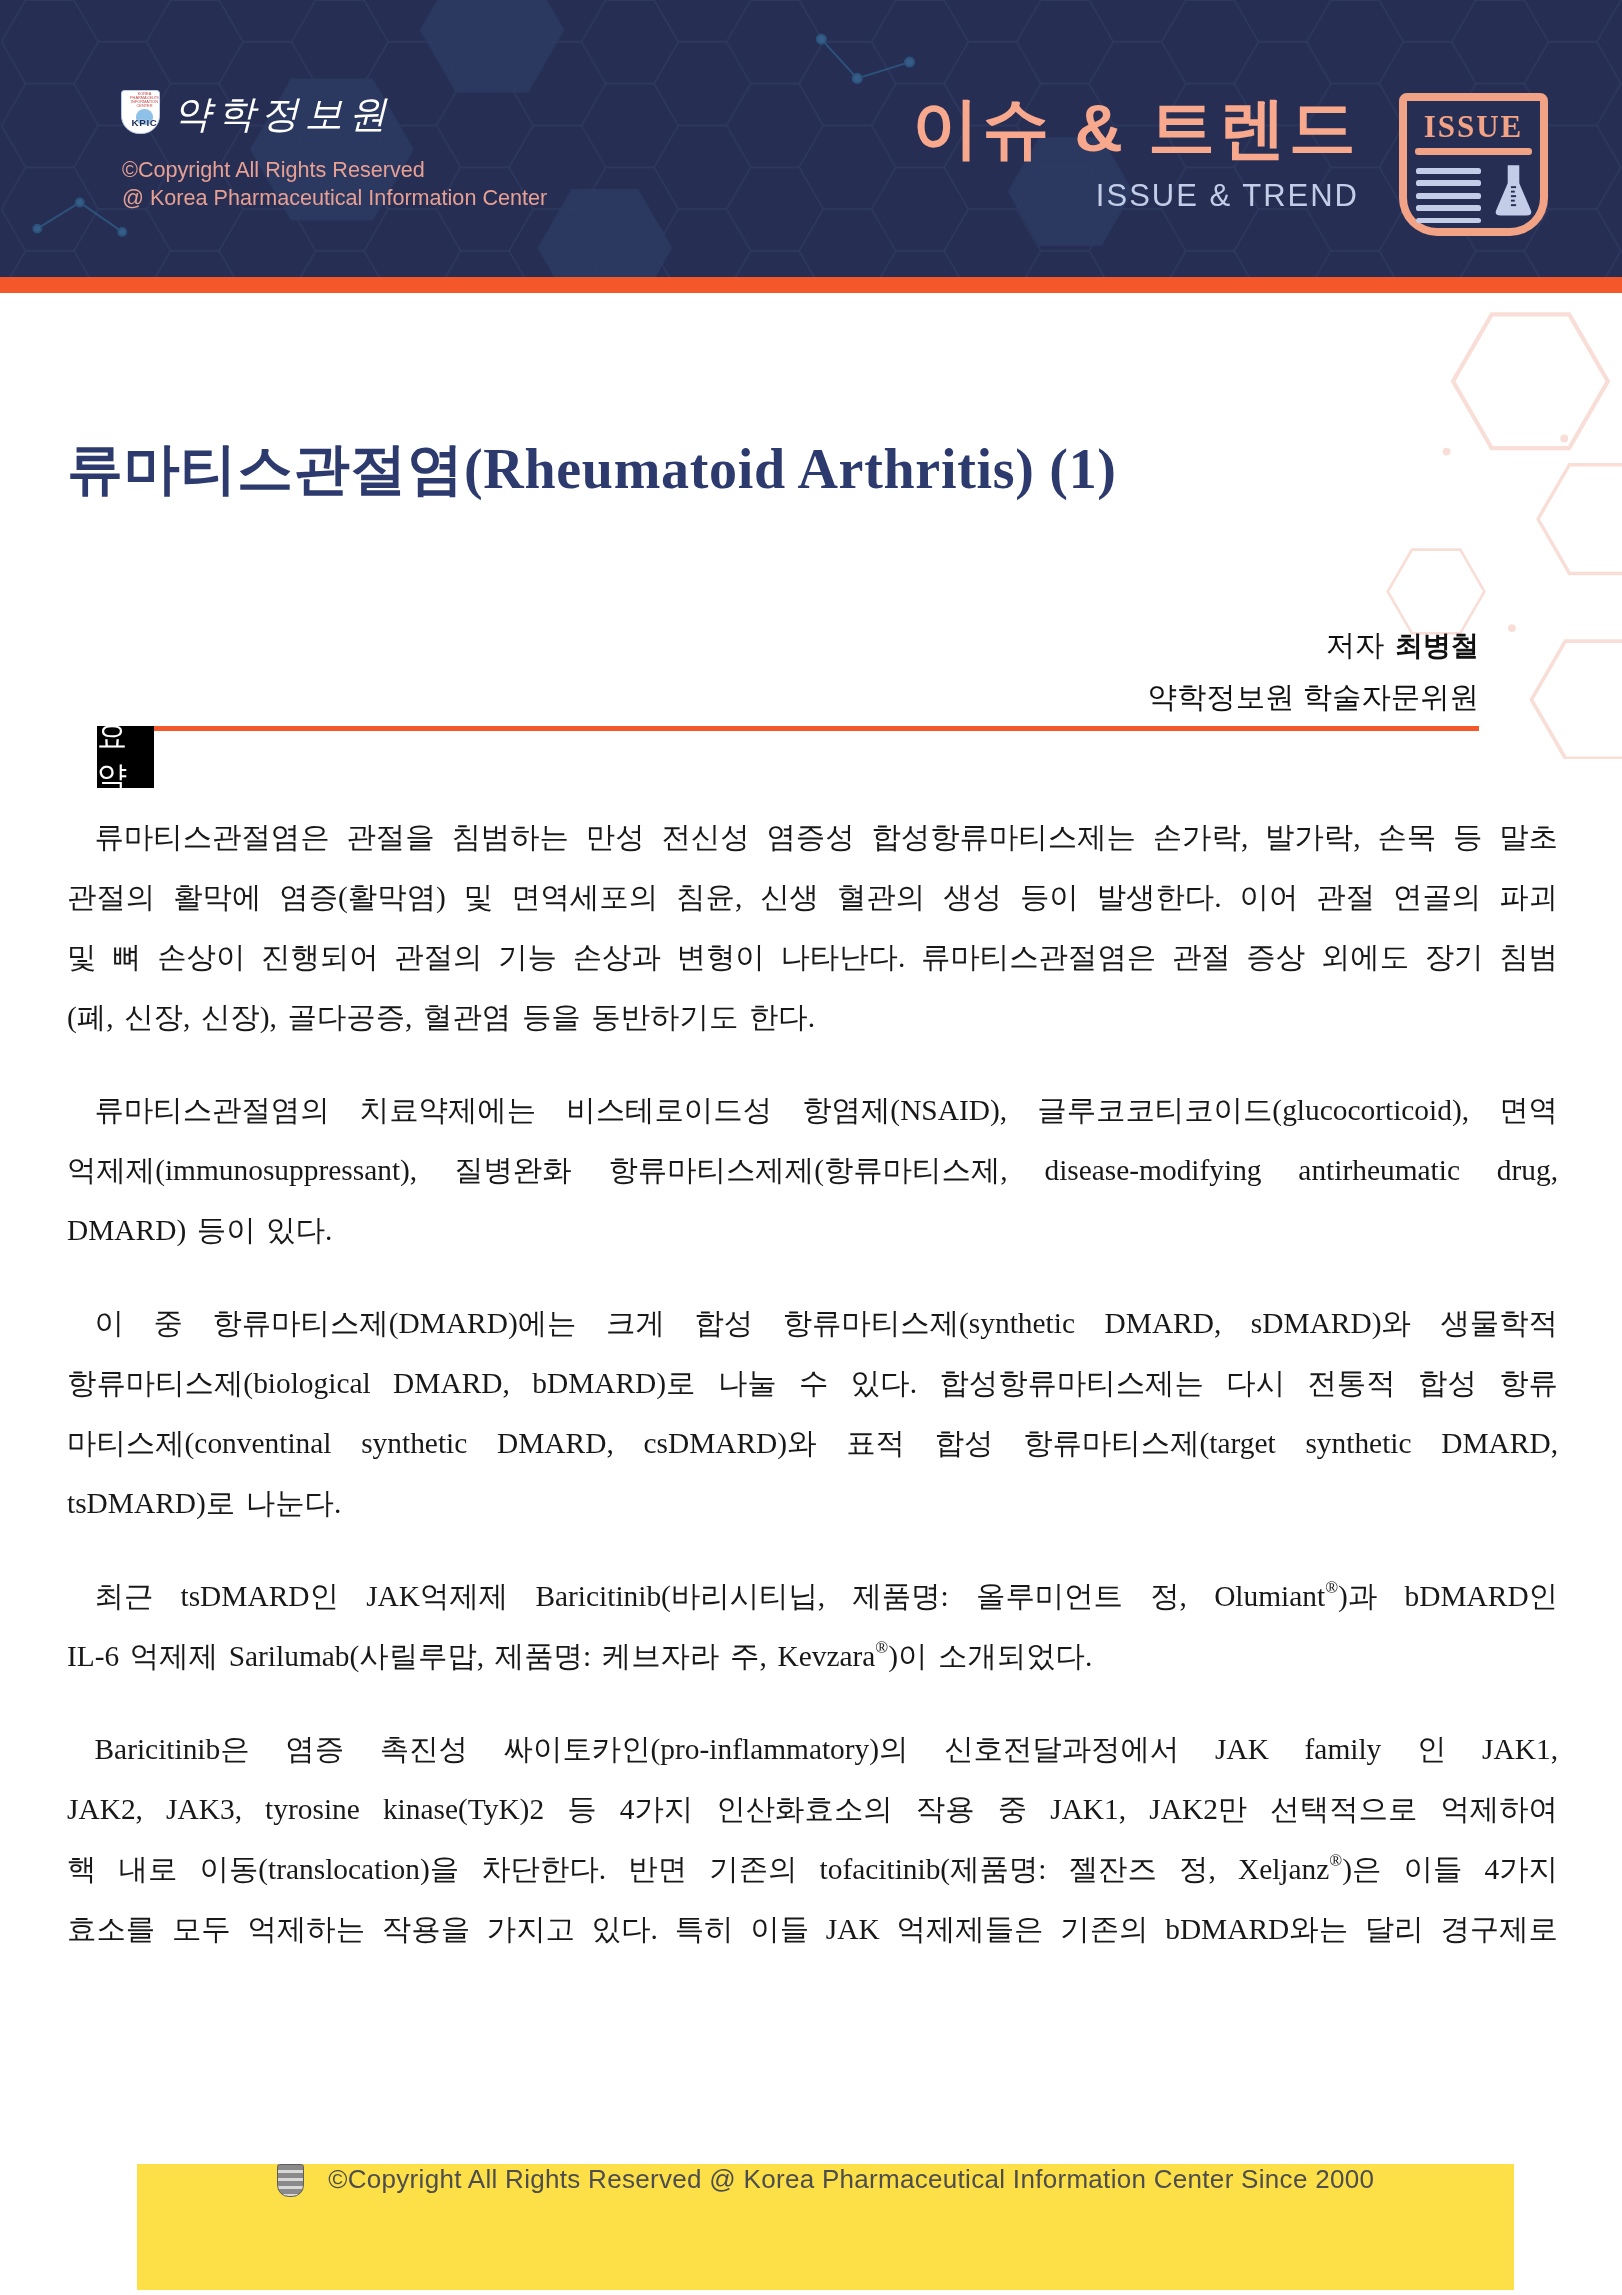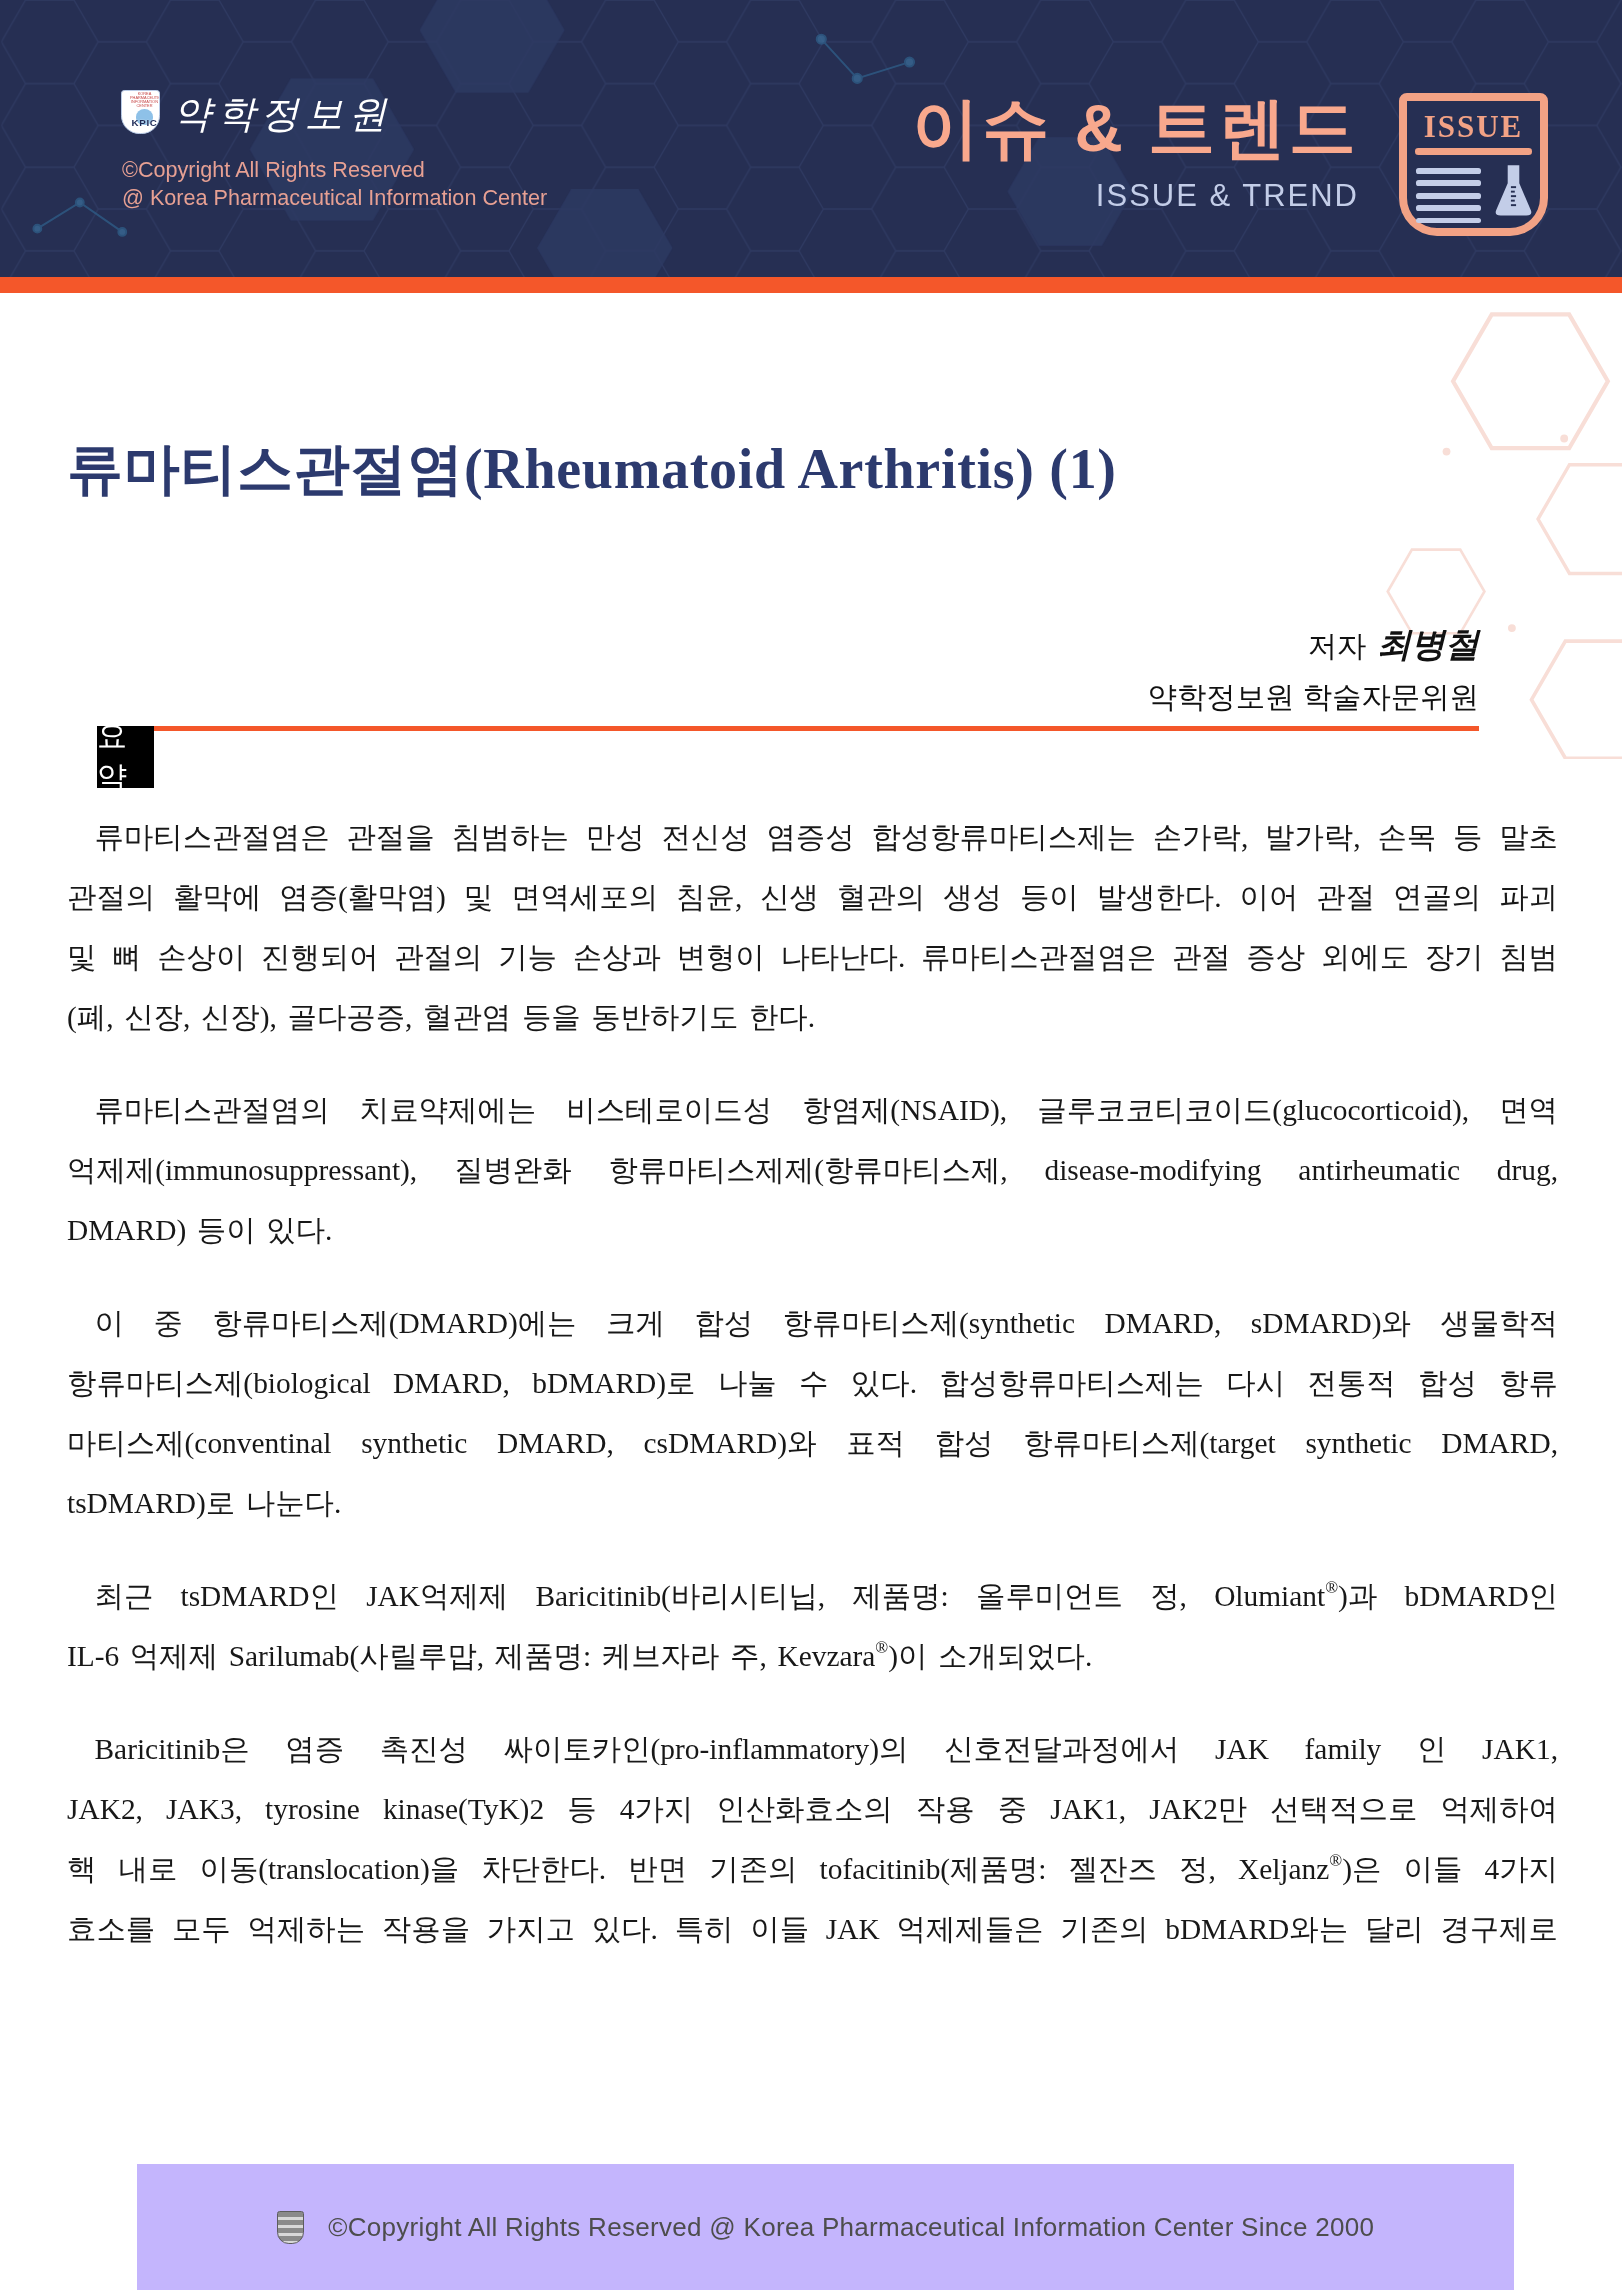--- a/index.html
+++ b/index.html
@@ -42,21 +42,21 @@
 
   
   .doc-title{
     position:absolute;left:67px;top:434px;width:1492px;
     font-family:"Liberation Serif",serif;font-weight:bold;font-size:56px;line-height:71px;
     color:#2c3a6e;letter-spacing:0.7px;white-space:nowrap;
   }
   .author-block{position:absolute;right:144px;top:623px;text-align:right;color:#111111;}
   .author-line1{font-size:30px;line-height:43px;}
   .author-label{font-size:29.4px;font-weight:400;margin-right:10.5px;}
-  .author-name{font-size:34px;font-weight:bold;font-style:italic;}
+  .author-name{font-size:28px;font-weight:bold;}
   .author-affil{font-size:29.4px;line-height:38px;margin-top:10.5px;}
 
   
   .summary-rule{position:absolute;left:97px;top:726px;width:1382px;height:5.2px;background:#f4572a;}
   .summary-badge{
     position:absolute;left:97px;top:726px;width:57px;height:62px;background:#000000;
     display:flex;align-items:center;justify-content:center;
     color:#ffffff;font-size:30px;font-weight:500;letter-spacing:1.3px;
   }
 
@@ -66,22 +66,22 @@
   .bline{
     font-family:"Liberation Serif",serif;font-size:29.4px;line-height:60px;
     text-align:justify;text-align-last:justify;word-spacing:3.3px;
   }
   .bline.firstline{text-indent:27.5px;}
   .bline.lastline{text-align-last:left;}
   .bline sup{font-size:17px;vertical-align:13px;line-height:0;}
 
   
   .footer-bar{
-    position:absolute;left:137px;top:2164px;width:1377px;height:126px;background:#c4b5fd;
-    display:flex;align-items:center;justify-content:center;gap:24px;
+    position:absolute;left:137px;top:2164px;width:1377px;height:126px;background:#fde047;
+    display:flex;align-items:flex-start;justify-content:center;gap:24px;
   }
   .footer-shield{
     width:27.5px;height:33px;border-radius:2.6px 2.6px 11.8px 11.8px;border:1.3px solid #5d5d5d;box-sizing:border-box;
     background:repeating-linear-gradient(180deg,#8a8a8a 0 5.2px,#d8d8d8 5.2px 7.9px);
   }
   .footer-text{font-size:26px;color:#4d4d4d;letter-spacing:0.3px;white-space:nowrap;}
 </style>
 </head>
 <body>
 

